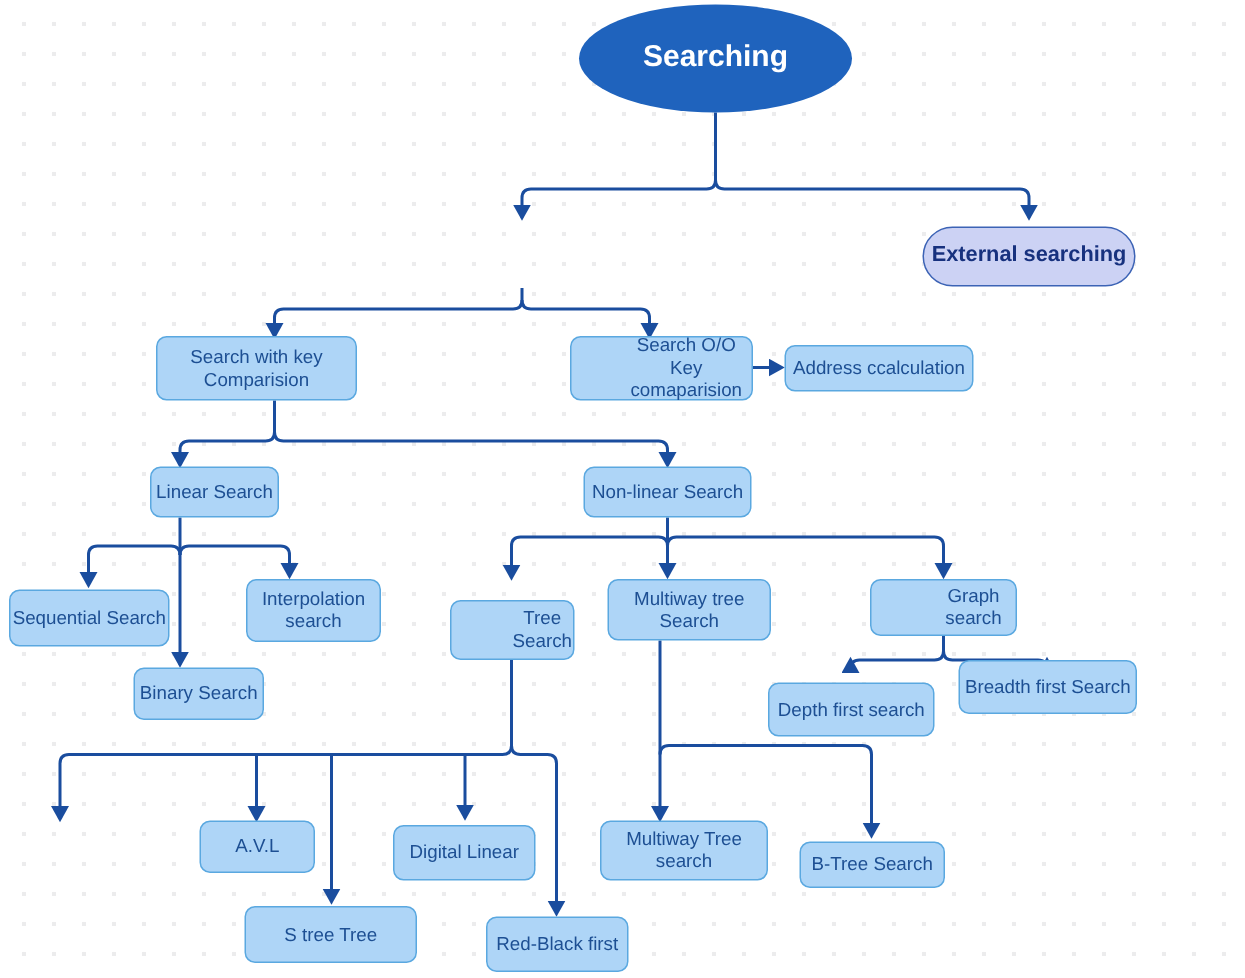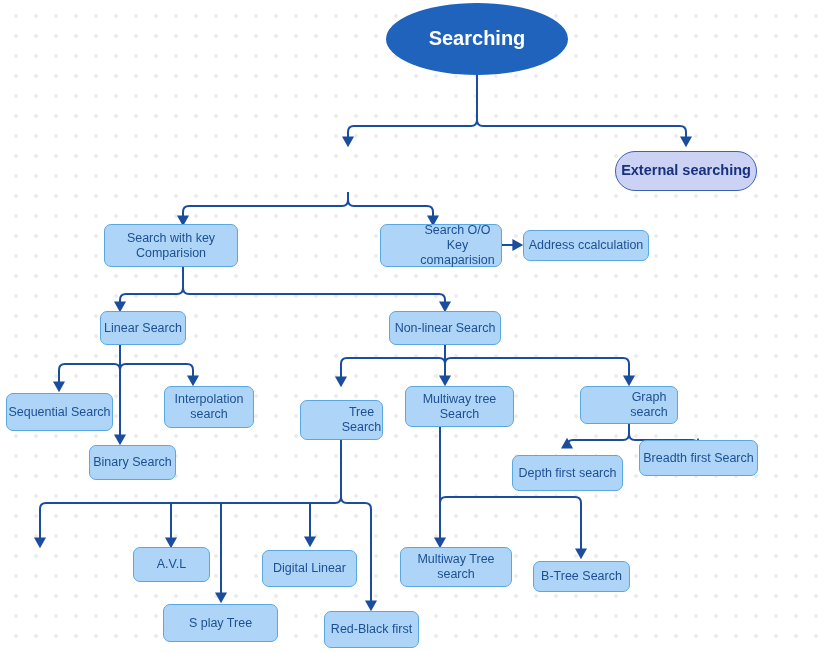--- a/index.html
+++ b/index.html
@@ -174,21 +174,21 @@
   <div class="node box" style="left:639px; top:440px; width:119px; height:36px;align-items:center;">
     <span>Breadth first Search</span>
   </div>
 
 
   <div class="node box" style="left:133px; top:547px; width:77px; height:35px;">
     <span>A.V.L</span>
   </div>
 
   <div class="node box" style="left:163px; top:604px; width:115px; height:38px;">
-    <span>S play Tree</span>
+    <span>S tree Tree</span>
   </div>
 
   <div class="node box" style="left:262px; top:550px; width:95px; height:37px;">
     <span>Digital Linear</span>
   </div>
 
   <div class="node box" style="left:324px; top:611px; width:95px; height:37px;">
     <span>Red-Black first</span>
   </div>
 

